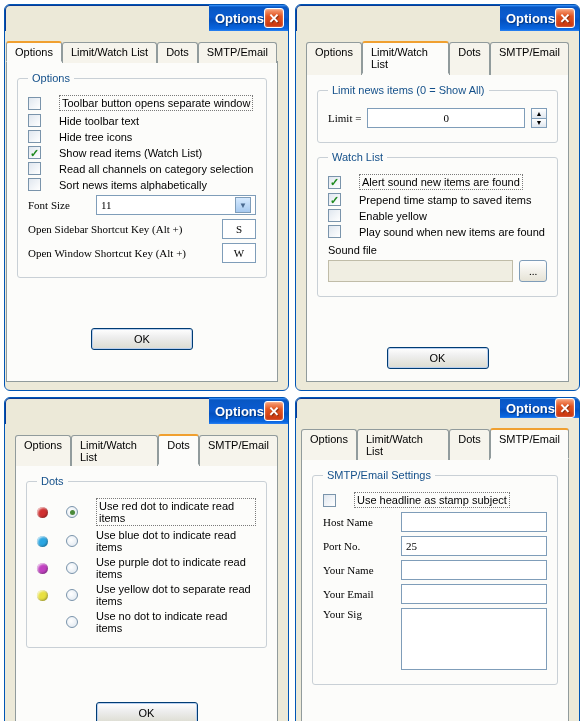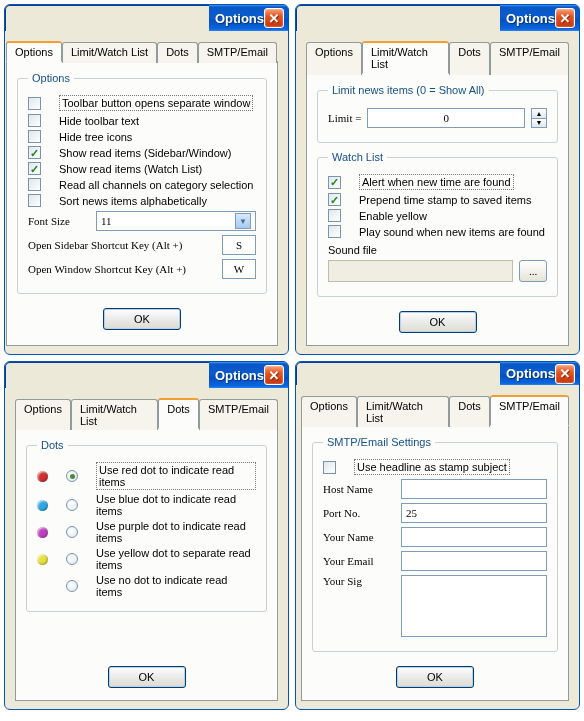--- a/index.html
+++ b/index.html
@@ -153,27 +153,28 @@
     border: 1px solid #7f9db9;
     display: flex; align-items: center; justify-content: center;
     font-size: 8px; color: #4a6a90;
     cursor: pointer;
   }
   .ok-row {
     display: flex; justify-content: center;
     padding: 6px 0 2px 0;
   }
   .ok-btn {
-    width: 78px; height: 22px;
+    width: 102px; height: 22px;
     border: 1px solid #003c74;
     background: linear-gradient(to bottom, #fff, #eee 40%, #dcdcd0);
     border-radius: 3px;
     box-shadow: 0 0 0 1px #b9cfee inset;
     cursor: pointer;
     font-size: 11px;
+    margin-top: 36px;
   }
   .spinner {
     width: 16px;
     display: flex; flex-direction: column;
     border: 1px solid #7f9db9;
   }
   .spinner div {
     height: 9px; font-size: 7px;
     display: flex; align-items: center; justify-content: center;
     background: linear-gradient(to bottom, #fff, #e0e7ef);
@@ -241,24 +242,20 @@
           <div class="check">
               <div class="checkbox"></div>
               <span>Hide toolbar text</span>
             </div>
           <div class="check">
               <div class="checkbox"></div>
               <span>Hide tree icons</span>
             </div>
           <div class="check">
               <div class="checkbox checked"></div>
-              <span>Show read items (Sidebar/Window)</span>
-            </div>
-          <div class="check">
-              <div class="checkbox checked"></div>
               <span>Show read items (Watch List)</span>
             </div>
           <div class="check">
               <div class="checkbox"></div>
               <span>Read all channels on category selection</span>
             </div>
           <div class="check">
               <div class="checkbox"></div>
               <span>Sort news items alphabetically</span>
             </div>
@@ -307,21 +304,21 @@
             <div class="spinner">
                 <div>▲</div>
                 <div>▼</div>
               </div>
           </div>
         </fieldset>
         <fieldset style="flex:1">
           <legend>Watch List</legend>
           <div class="check">
               <div class="checkbox checked"></div>
-              <span class="dotted">Alert when new time are found</span>
+              <span class="dotted">Alert sound new items are found</span>
             </div>
           <div class="check">
               <div class="checkbox checked"></div>
               <span>Prepend time stamp to saved items</span>
             </div>
           <div class="check">
               <div class="checkbox"></div>
               <span>Enable yellow</span>
             </div>
           <div class="check">

